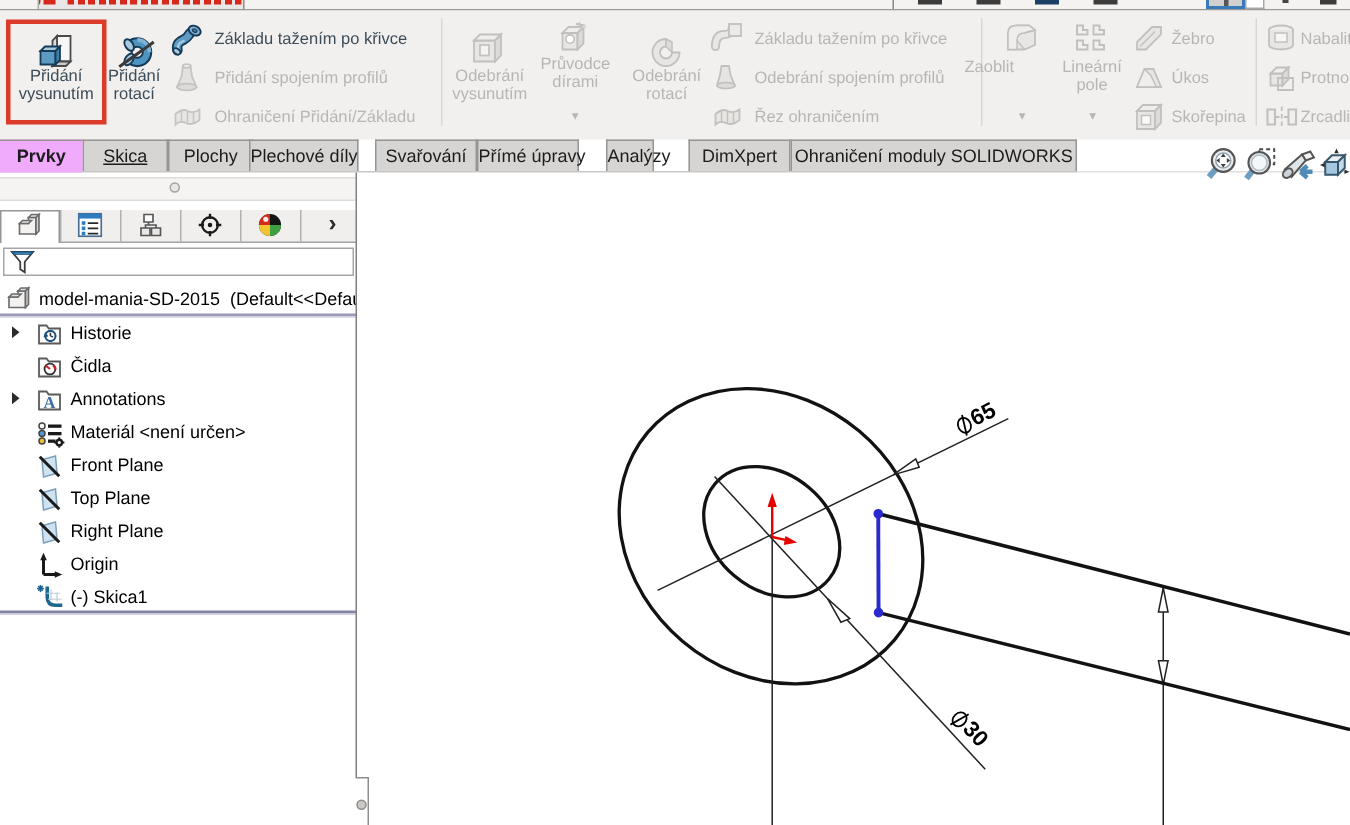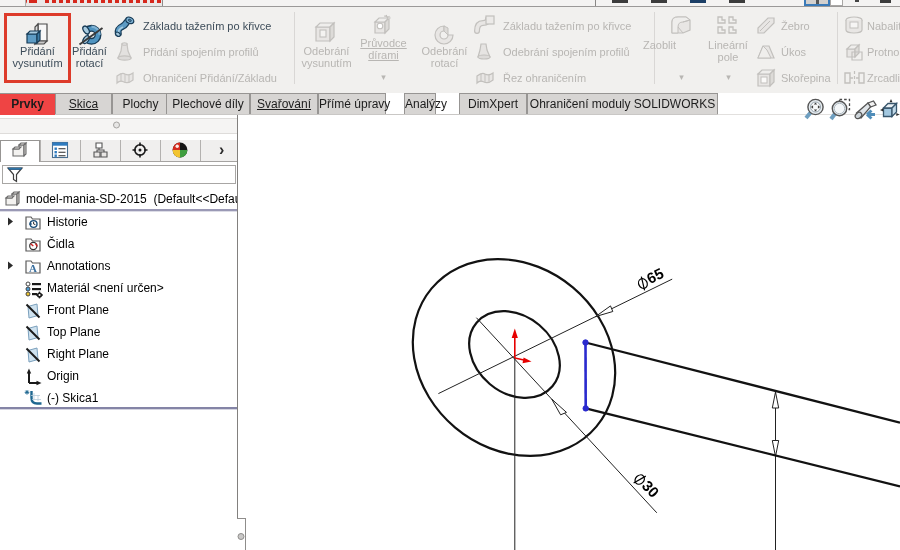--- a/index.html
+++ b/index.html
@@ -92,21 +92,21 @@
 </svg>
 <div class="abs distxt" style="left:291px;top:46px;width:71px;">Odebrání<br>vysunutím</div>
 <svg class="abs" style="left:371px;top:13px;" width="25" height="25" viewBox="0 0 25 25">
   <path d="M4,9 L14,9 L14,20 L4,20 Z" fill="#e8e6e4" stroke="#c2c0bd" stroke-width="1.2"></path>
   <path d="M4,9 L8,5 L18,5 L14,9 Z" fill="#efeeec" stroke="#c2c0bd" stroke-width="1.2"></path>
   <path d="M14,9 L18,5 L18,16 L14,20 Z" fill="#dddbd8" stroke="#c2c0bd" stroke-width="1.2"></path>
   <circle cx="9" cy="13" r="2.8" fill="#fff" stroke="#c2c0bd" stroke-width="1.1"></circle>
   <path d="M15,2 L17,6 M13,3 L19,4" stroke="#c2c0bd" stroke-width="1.2"></path>
   <path d="M18.5,2.5 l1.5,3 l-3.4,0.4 Z" fill="#d6d4d1"></path>
 </svg>
-<div class="abs distxt" style="left:353px;top:38px;width:61px;text-decoration:underline;">Průvodce<br>dírami</div>
+<div class="abs distxt" style="left:353px;top:38px;width:61px;">Průvodce<br>dírami</div>
 <div class="abs distxt" style="left:377px;top:72px;width:13px;font-size:9px;">▾</div>
 <svg class="abs" style="left:432px;top:23px;" width="24" height="24" viewBox="0 0 24 24">
   <path d="M12,3 A9,9 0 1,0 21,12 L16,12 A4,4 0 1,1 12,8 Z" fill="#e8e6e4" stroke="#c2c0bd" stroke-width="1.2"></path>
   <path d="M12,3 L16,5 L16,12 L12,8 Z" fill="#dddbd8" stroke="#c2c0bd" stroke-width="1"></path>
 </svg>
 <div class="abs distxt" style="left:409px;top:46px;width:71px;">Odebrání<br>rotací</div>
 <svg class="abs" style="left:474px;top:14px;" width="22" height="22" viewBox="0 0 22 22">
   <path d="M3,17 Q3,9 9,9 Q14,9 14,5" fill="none" stroke="#c2c0bd" stroke-width="6" stroke-linecap="round"></path>
   <path d="M3,17 Q3,9 9,9 Q14,9 14,5" fill="none" stroke="#e8e6e4" stroke-width="3.6" stroke-linecap="round"></path>
   <rect x="12" y="2" width="8" height="8" fill="#eceae8" stroke="#c2c0bd" stroke-width="1.2"></rect>
@@ -173,27 +173,27 @@
 <svg class="abs" style="left:843px;top:67px;" width="23" height="22" viewBox="0 0 23 22">
   <path d="M2,6 L7,6 L7,16 L2,16 Z M7,11 L10,11 M13,11 L16,11 M21,6 L16,6 L16,16 L21,16 Z" fill="none" stroke="#c2c0bd" stroke-width="1.4"></path>
   <path d="M11.5,4 L11.5,18" stroke="#c2c0bd" stroke-width="1.2" stroke-dasharray="3,2"></path>
 </svg>
 <div class="abs rowdis" style="left:867px;top:72px;">Zrcadlit</div>
 
 <div class="abs" style="left:0;top:114px;width:718px;height:1px;background:#c9c7c5;"></div>
 <div class="abs" style="left:718px;top:114px;width:182px;height:1px;background:#e2e0de;"></div>
 <div class="tab" style="left:55px;width:57px;text-decoration:underline;">Skica</div>
 <div class="tab" style="left:112px;width:57px;">Plochy</div>
-<div class="tab" style="left:166px;width:84px;">Plechové díly</div>
-<div class="tab" style="left:250px;width:68px;text-decoration:underline;">Svařování</div>
+<div class="tab" style="left:166px;width:73px;">Plechové díly</div>
+<div class="tab" style="left:250px;width:68px;">Svařování</div>
 <div class="tab" style="left:318px;width:68px;">Přímé úpravy</div>
 <div class="tab" style="left:404px;width:32px;">Analýzy</div>
 <div class="tab" style="left:459px;width:68px;">DimXpert</div>
 <div class="tab" style="left:527px;width:191px;">Ohraničení moduly SOLIDWORKS</div>
-<div class="tab" style="left:0;width:55px;background:#ef4444;border:none;border-top:1px solid #979593;height:22px;font-weight:bold;">Prvky</div>
+<div class="tab" style="left:0;width:55px;background:#f0abfc;border:none;border-top:1px solid #979593;height:22px;font-weight:bold;">Prvky</div>
 
 <div class="abs" style="left:0;top:118px;width:237px;height:16px;background:#f5f4f3;border-top:1px solid #dedcda;border-bottom:1px solid #dedcda;box-sizing:border-box;"></div>
 <svg class="abs" style="left:111px;top:120px;" width="12" height="10">
  <circle cx="5.5" cy="5" r="3" fill="#e7e6e5" stroke="#a5a3a1" stroke-width="1"></circle>
 </svg>
 
 <div class="abs" style="left:0;top:140px;width:238px;height:22px;background:#f0efee;border-bottom:1px solid #a5a3a1;box-sizing:border-box;"></div>
 <div class="abs" style="left:0;top:140px;width:40px;height:22px;background:#fff;border:1px solid #979593;border-bottom:none;box-sizing:border-box;"></div>
 <div class="abs" style="left:40px;top:140px;width:1px;height:21px;background:#b3b1af;"></div>
 <div class="abs" style="left:80px;top:140px;width:1px;height:21px;background:#b3b1af;"></div>

